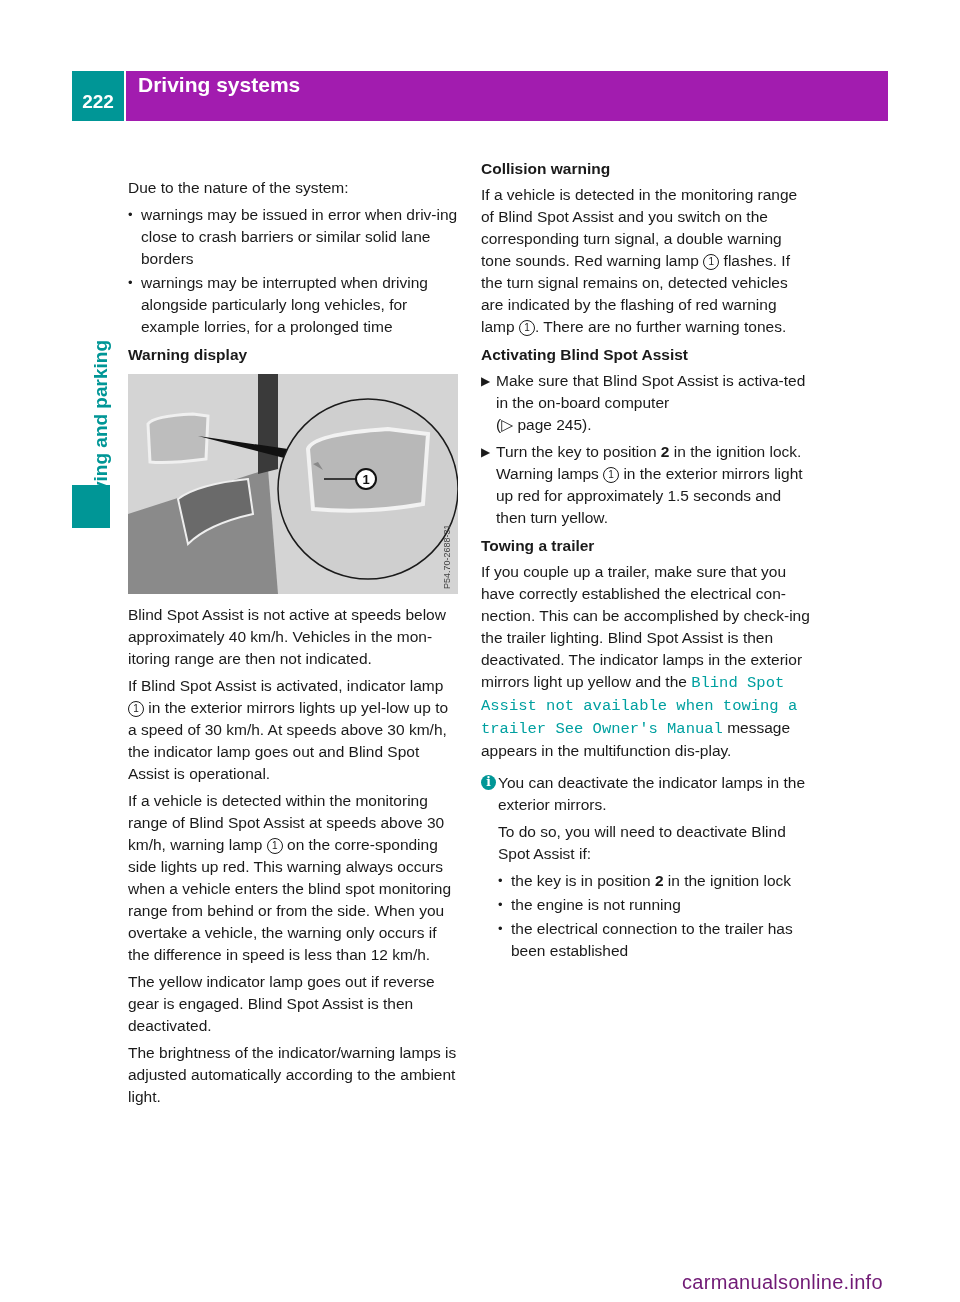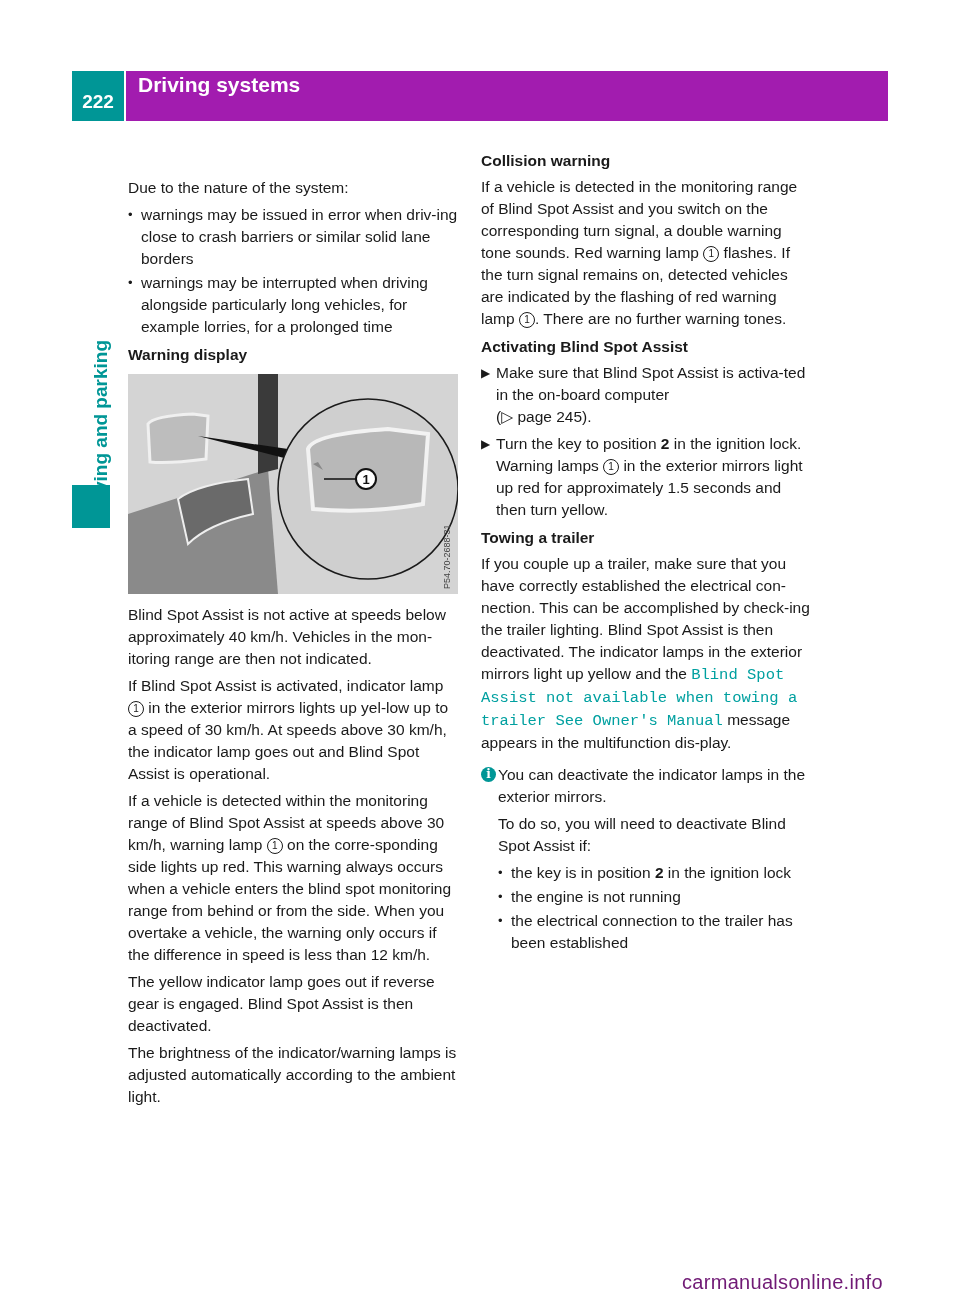--- a/index.html
+++ b/index.html
@@ -98,21 +98,21 @@
   </div>
 
   <p>Blind Spot Assist is not active at speeds below approximately 40 km/h. Vehicles in the mon-itoring range are then not indicated.</p>
   <p><span>If Blind Spot Assist is activated, indicator lamp </span><span class="circ">1</span><span> in the exterior mirrors lights up yel-low up to a speed of 30 km/h. At speeds above 30 km/h, the indicator lamp goes out and Blind Spot Assist is operational.</span></p>
   <p><span>If a vehicle is detected within the monitoring range of Blind Spot Assist at speeds above 30 km/h, warning lamp </span><span class="circ">1</span><span> on the corre-sponding side lights up red. This warning always occurs when a vehicle enters the blind spot monitoring range from behind or from the side. When you overtake a vehicle, the warning only occurs if the difference in speed is less than 12 km/h.</span></p>
   <p>The yellow indicator lamp goes out if reverse gear is engaged. Blind Spot Assist is then deactivated.</p>
   <p>The brightness of the indicator/warning lamps is adjusted automatically according to the ambient light.</p>
 </div>
 
 <div class="col col-right">
-  <h3 style="margin-top:0">Collision warning</h3>
+  <h3 style="margin-top:8px">Collision warning</h3>
   <p><span>If a vehicle is detected in the monitoring range of Blind Spot Assist and you switch on the corresponding turn signal, a double warning tone sounds. Red warning lamp </span><span class="circ">1</span><span> flashes. If the turn signal remains on, detected vehicles are indicated by the flashing of red warning lamp </span><span class="circ">1</span><span>. There are no further warning tones.</span></p>
 
   <h3>Activating Blind Spot Assist</h3>
   <div class="step">
     <span class="arrow">▶</span>
     <div>Make sure that Blind Spot Assist is activa-ted in the on-board computer</div>
     <div>(▷ page 245).</div>
   </div>
   <div class="step">
     <span class="arrow">▶</span>

